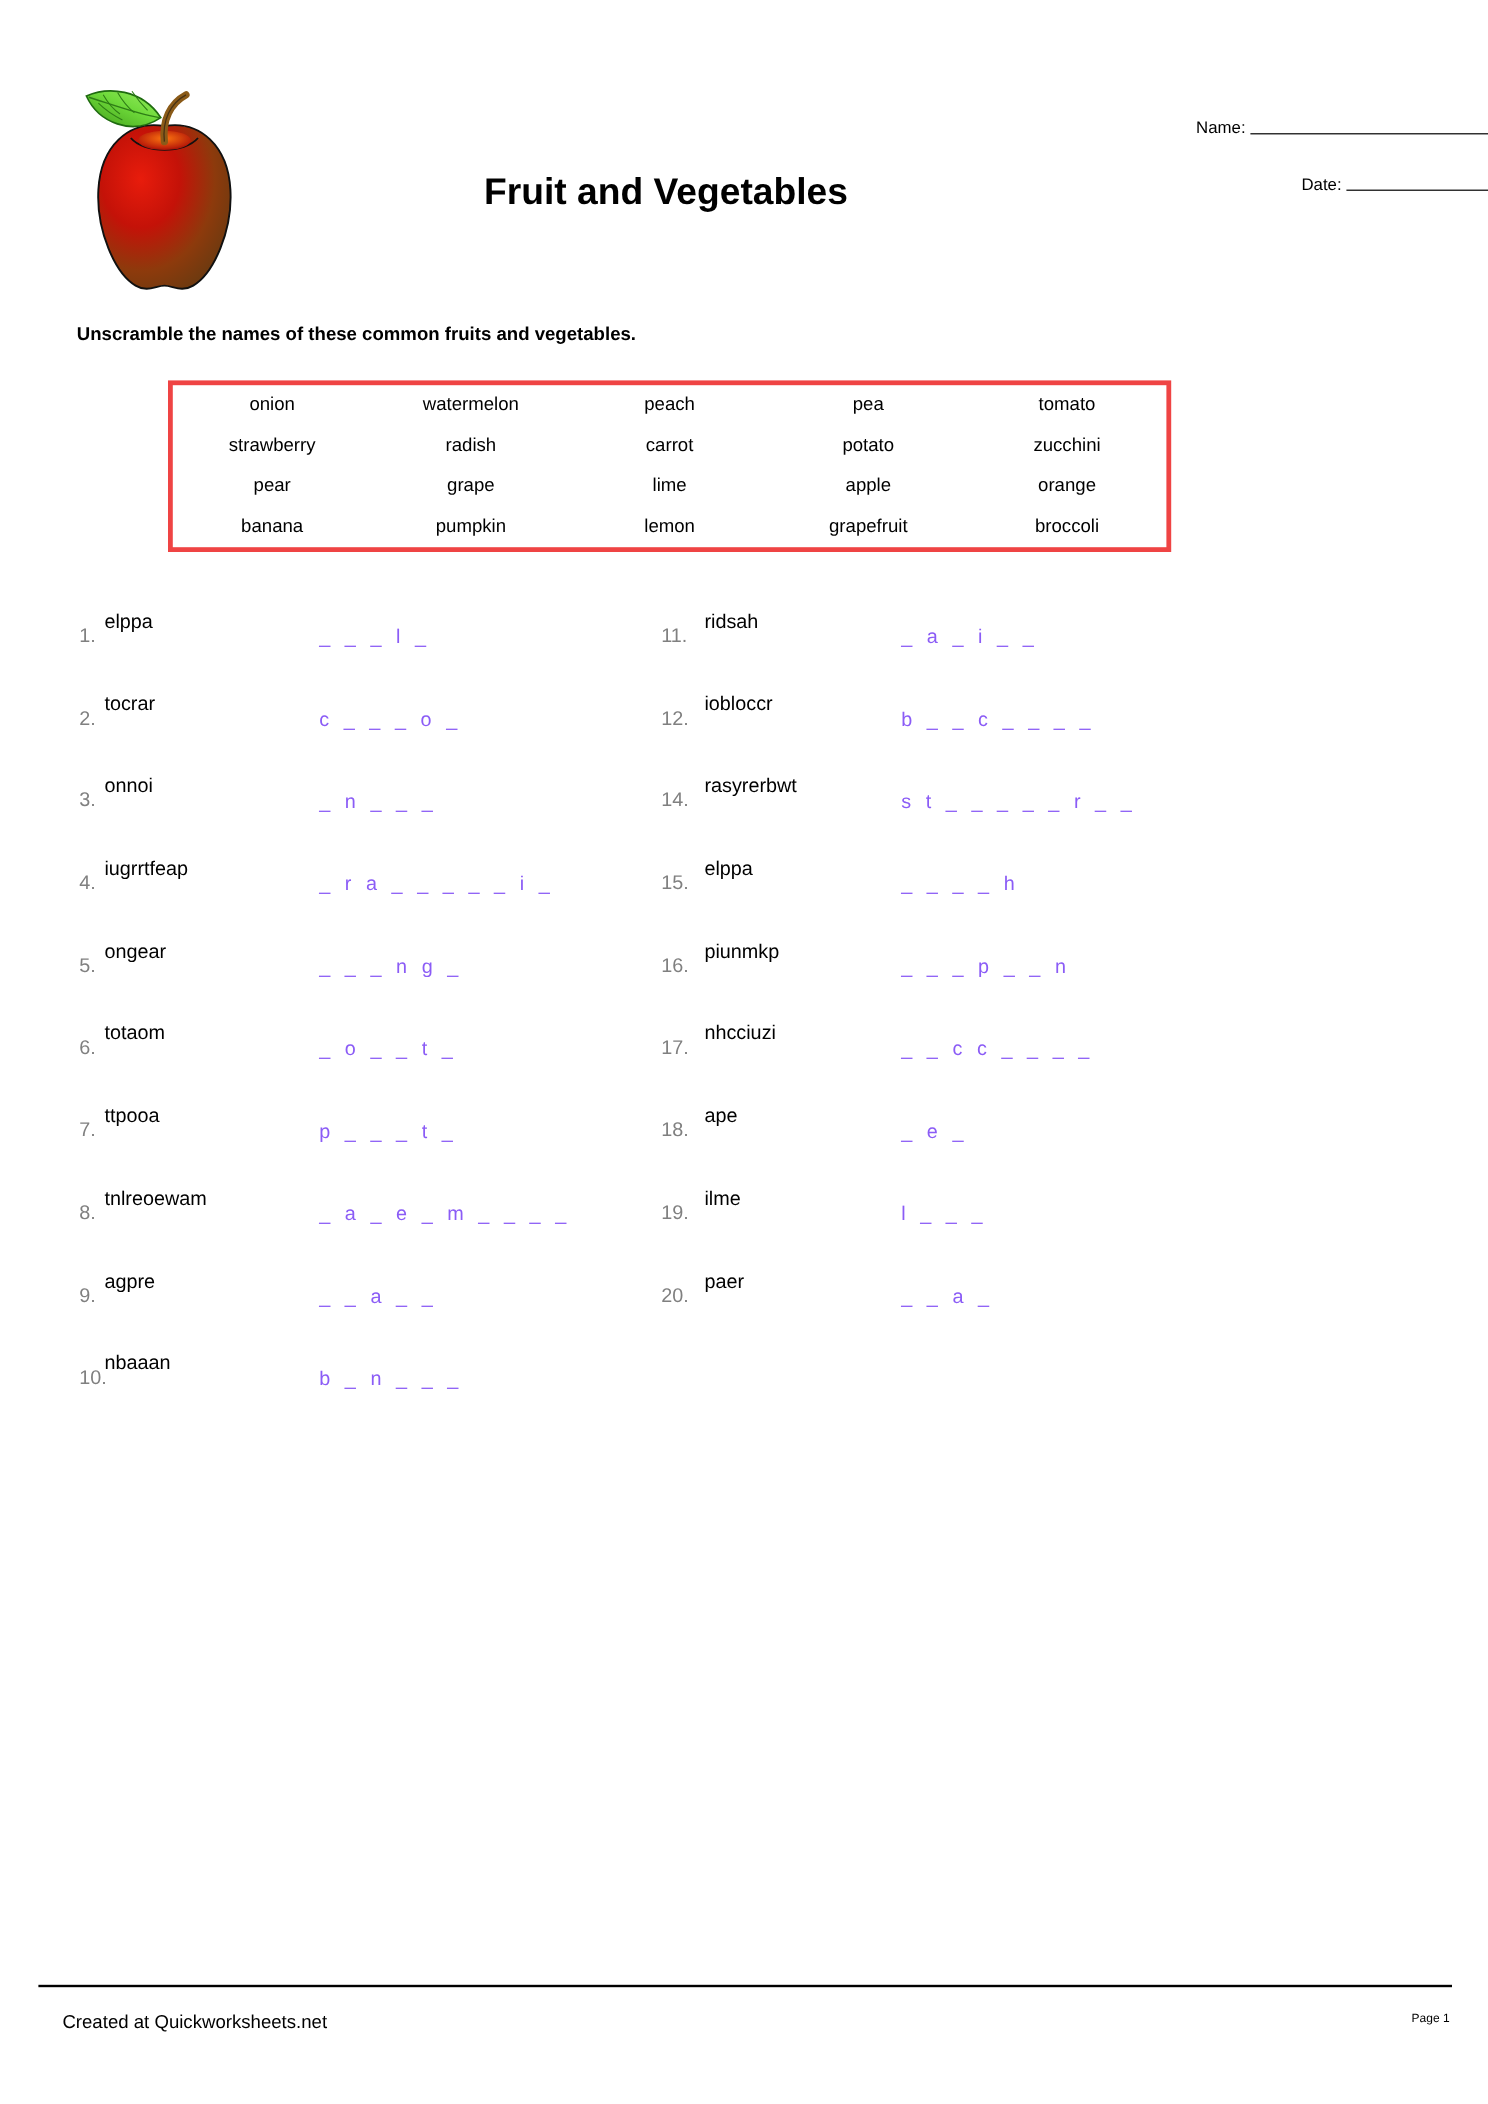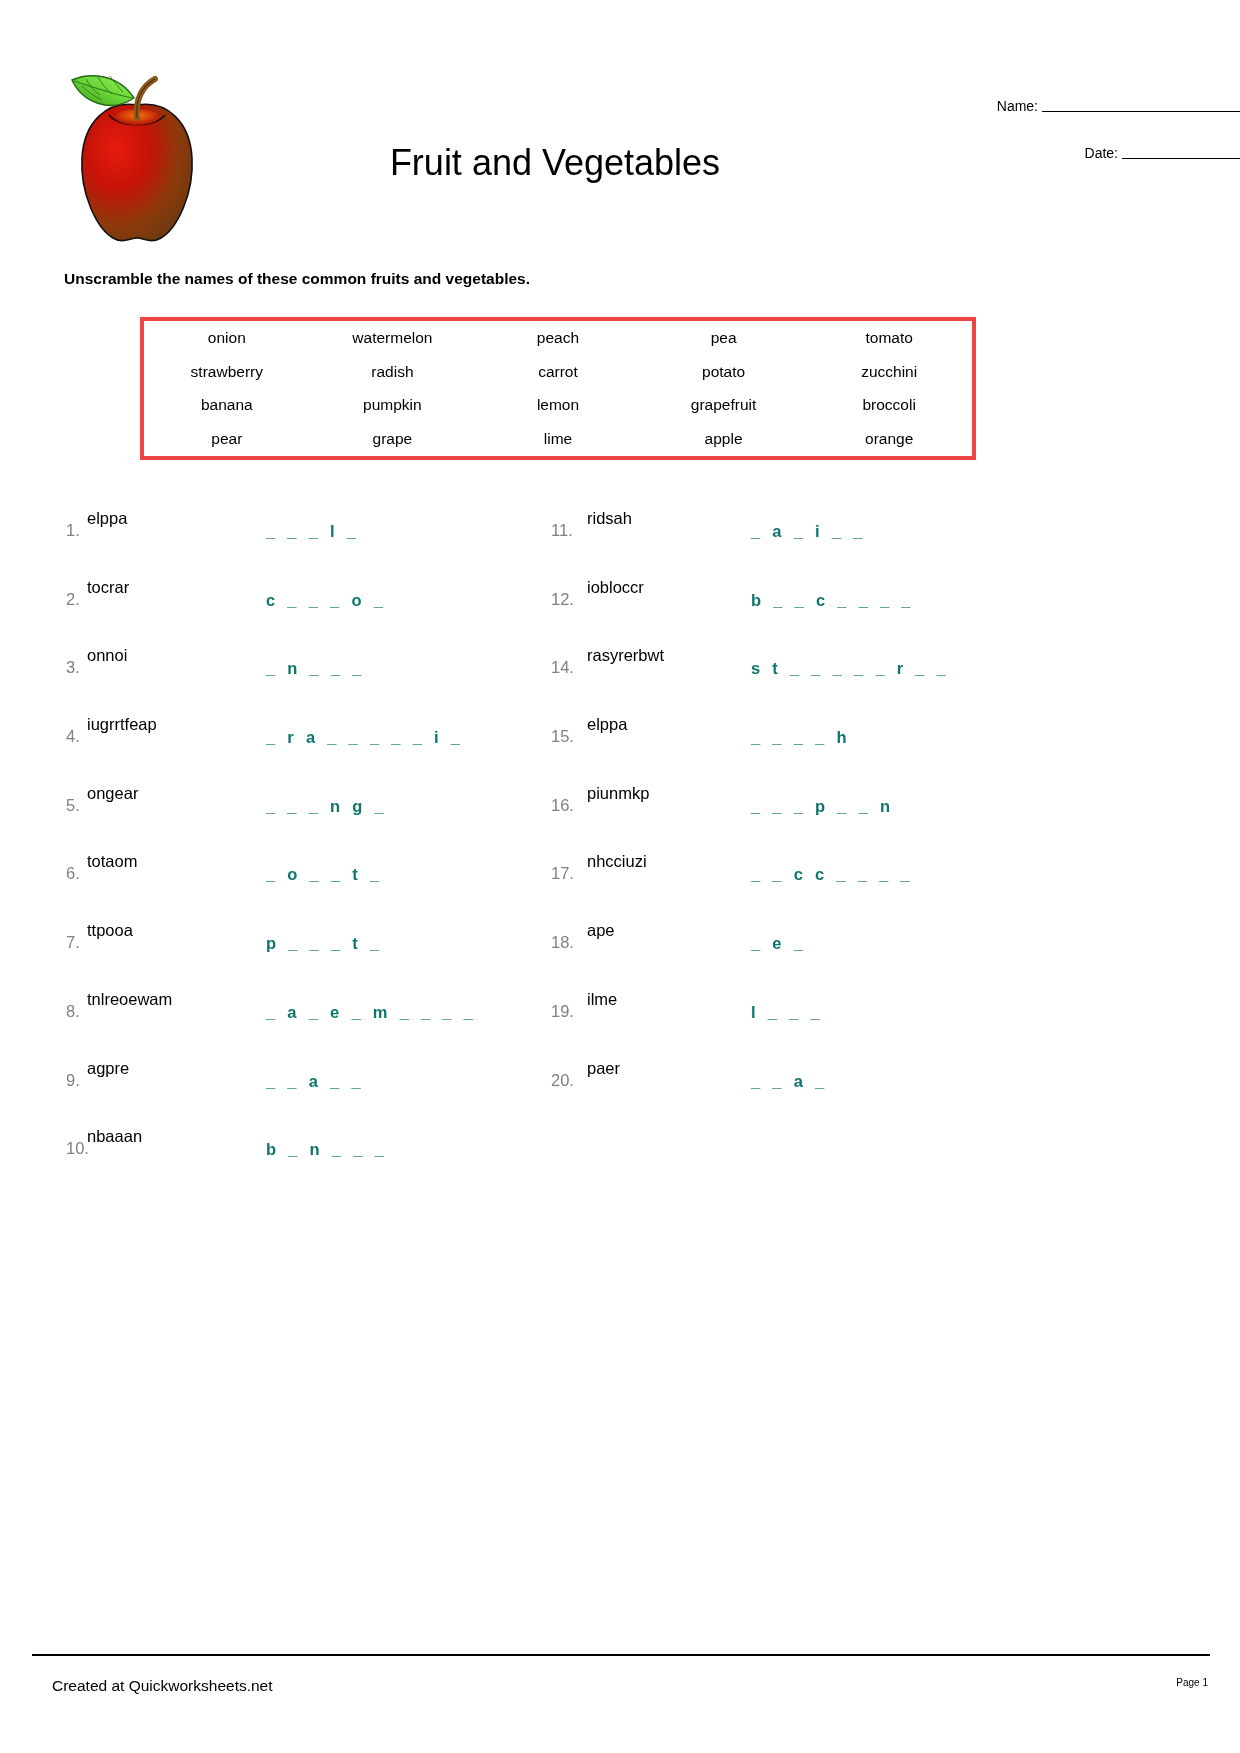--- a/index.html
+++ b/index.html
@@ -39,22 +39,22 @@
     width: 150px;
     height: 180px;
   }
 
   .title {
     position: absolute;
     left: 0;
     top: 82px;
     width: 1240px;
     text-align: center;
-    font-size: 36px;
-    font-weight: normal;
+    font-size: 31px;
+    font-weight: bold;
     letter-spacing: 0px;
   }
   .title-inner {
     display: inline-block;
     margin-left: -130px;
   }
 
   .namedate {
     position: absolute;
     right: 190px;
@@ -157,24 +157,23 @@
     color: #000;
     white-space: nowrap;
   }
   .qcol.left  .qscram { left: 21px; }
   .qcol.right .qscram { left: 36px; }
 
   .qblanks {
     position: absolute;
     top: 17px;
     font-size: 16.5px;
-    color: #0f766e;
+    color: #8b5cf6;
     white-space: pre;
     letter-spacing: 1px;
-    font-weight: bold;
   }
   .qcol.left  .qblanks { left: 200px; }
   .qcol.right .qblanks { left: 200px; }
 
   
   .footer-rule {
     position: absolute;
     left: 32px;
     top: 1654px;
     width: 1178px;
@@ -271,33 +270,33 @@
           <td>tomato</td>
         </tr>
         <tr>
           <td>strawberry</td>
           <td>radish</td>
           <td>carrot</td>
           <td>potato</td>
           <td>zucchini</td>
         </tr>
         <tr>
+          <td>pear</td>
+          <td>grape</td>
+          <td>lime</td>
+          <td>apple</td>
+          <td>orange</td>
+        </tr>
+        <tr>
           <td>banana</td>
           <td>pumpkin</td>
           <td>lemon</td>
           <td>grapefruit</td>
           <td>broccoli</td>
         </tr>
-        <tr>
-          <td>pear</td>
-          <td>grape</td>
-          <td>lime</td>
-          <td>apple</td>
-          <td>orange</td>
-        </tr>
       </tbody>
     </table>
   </div>
 
   <div class="questions">
 
     <div class="qcol left">
       <div class="qrow">
         <span class="qnum">1.</span>
         <span class="qscram">elppa</span>

